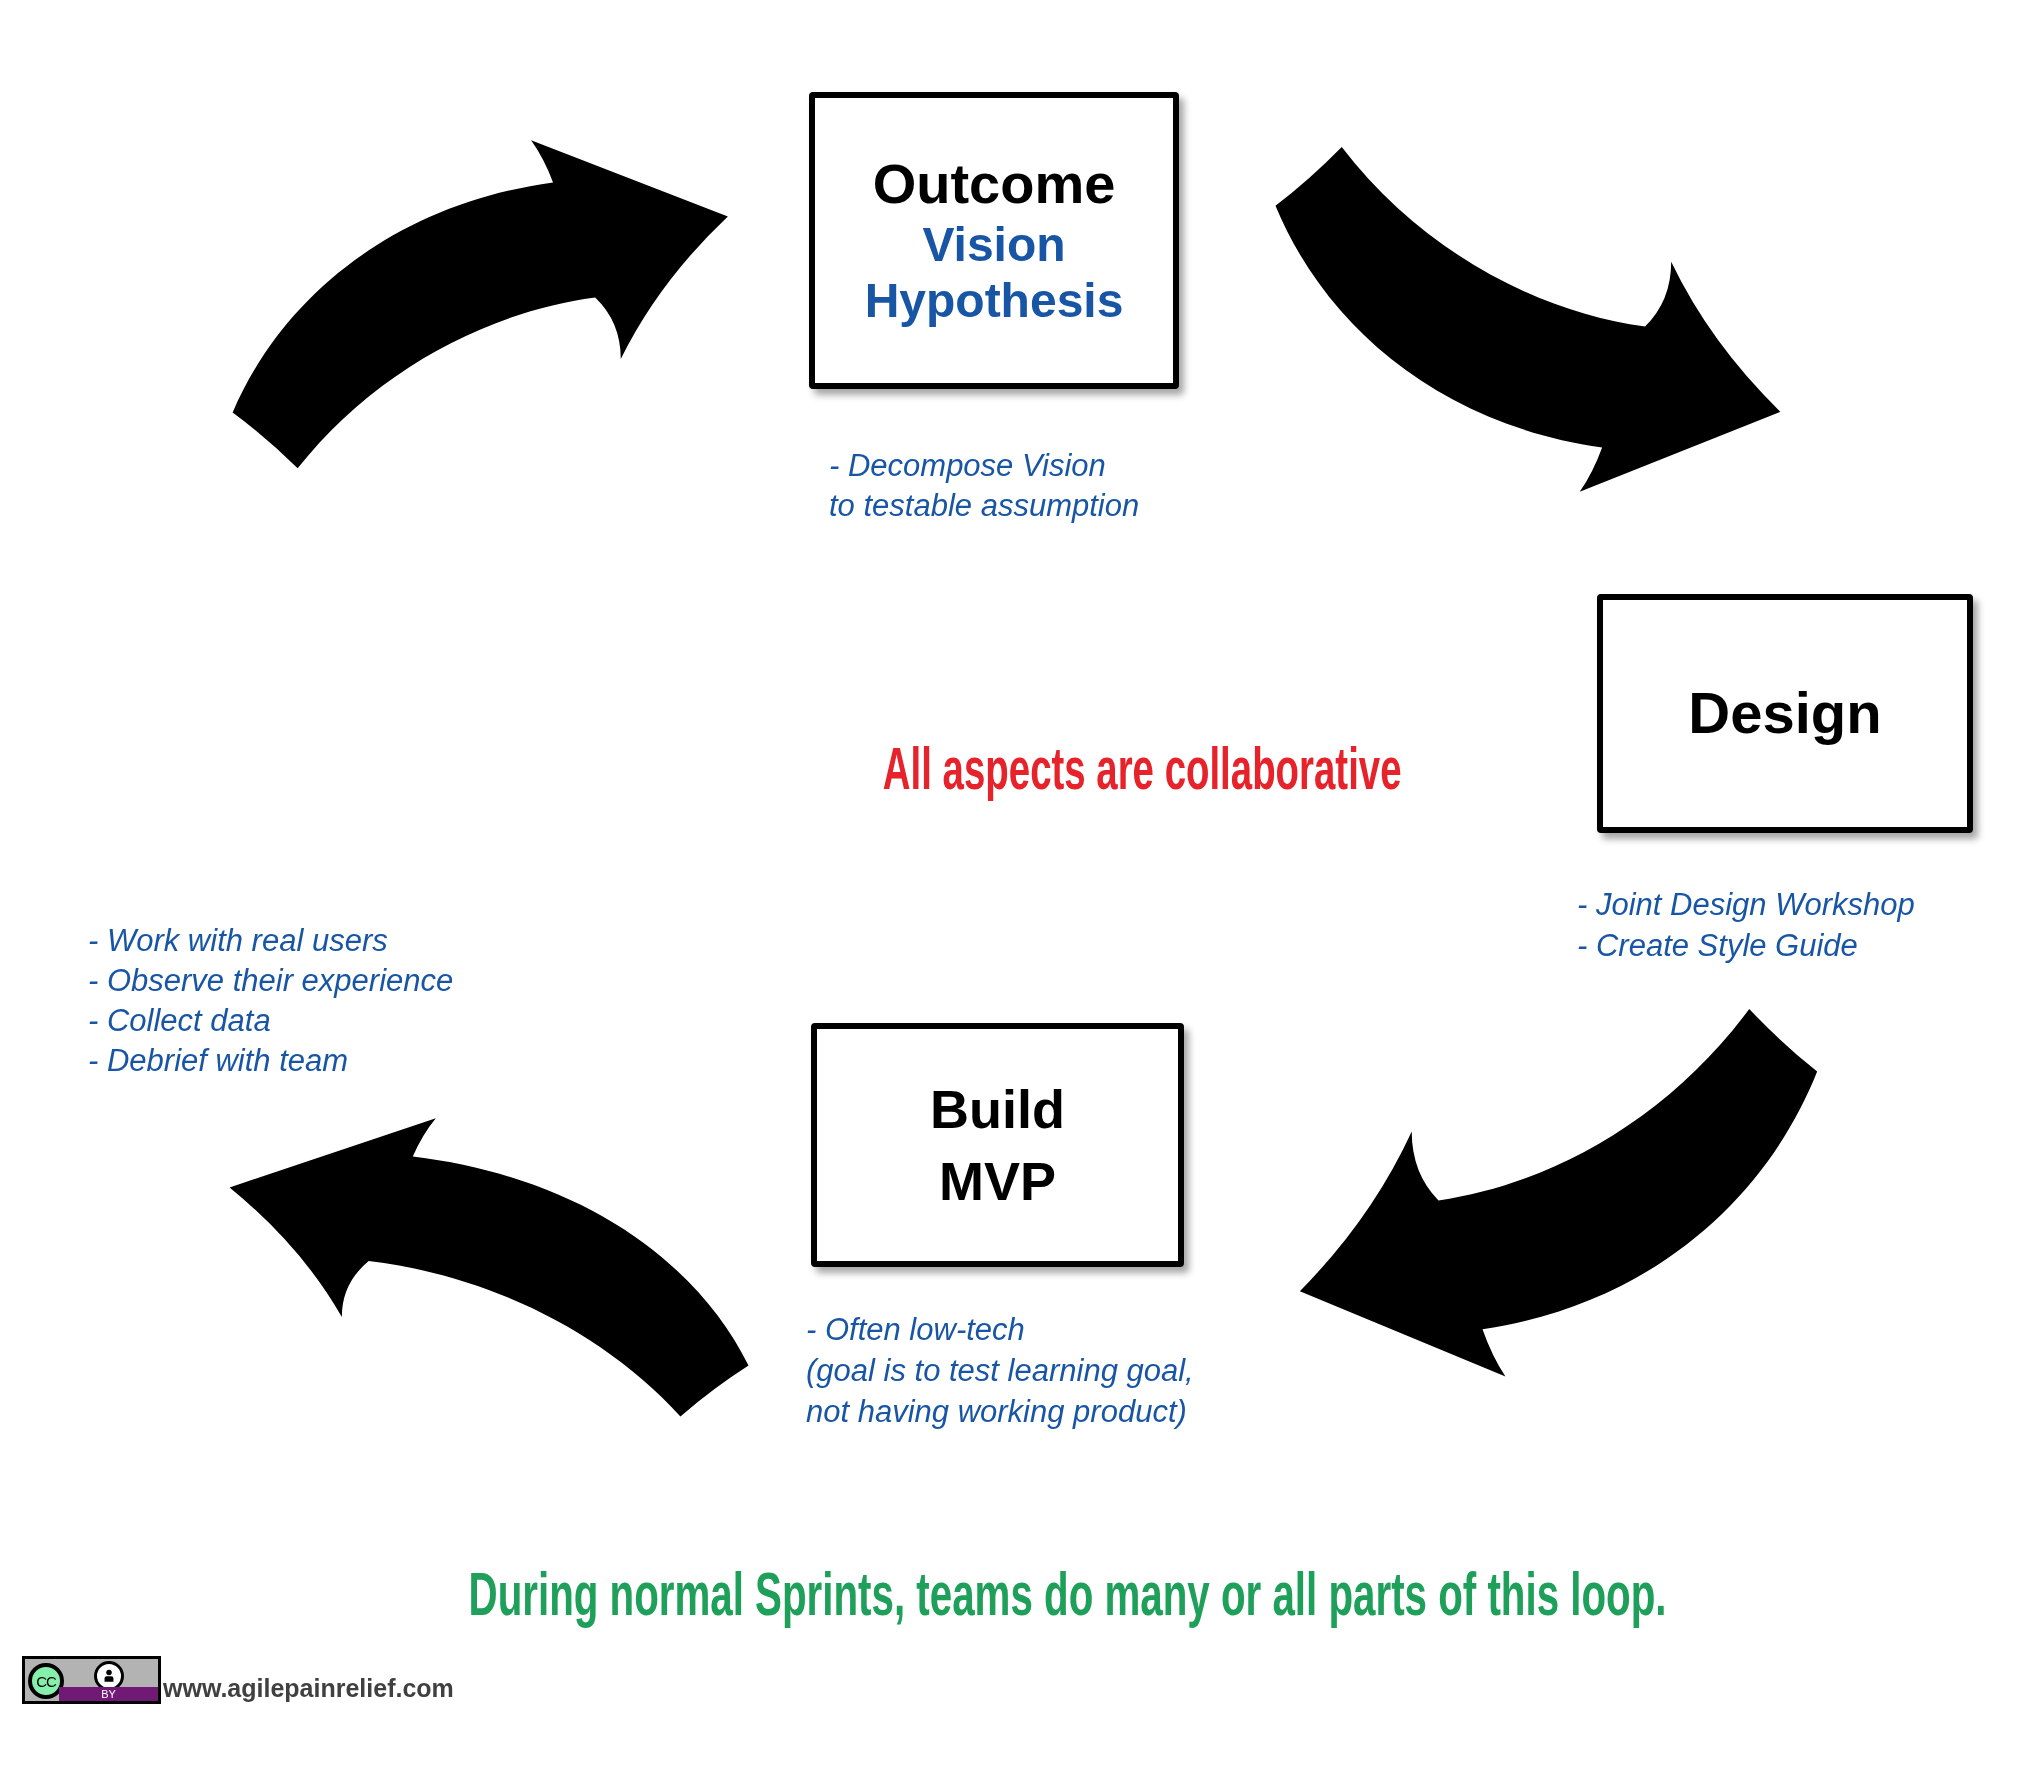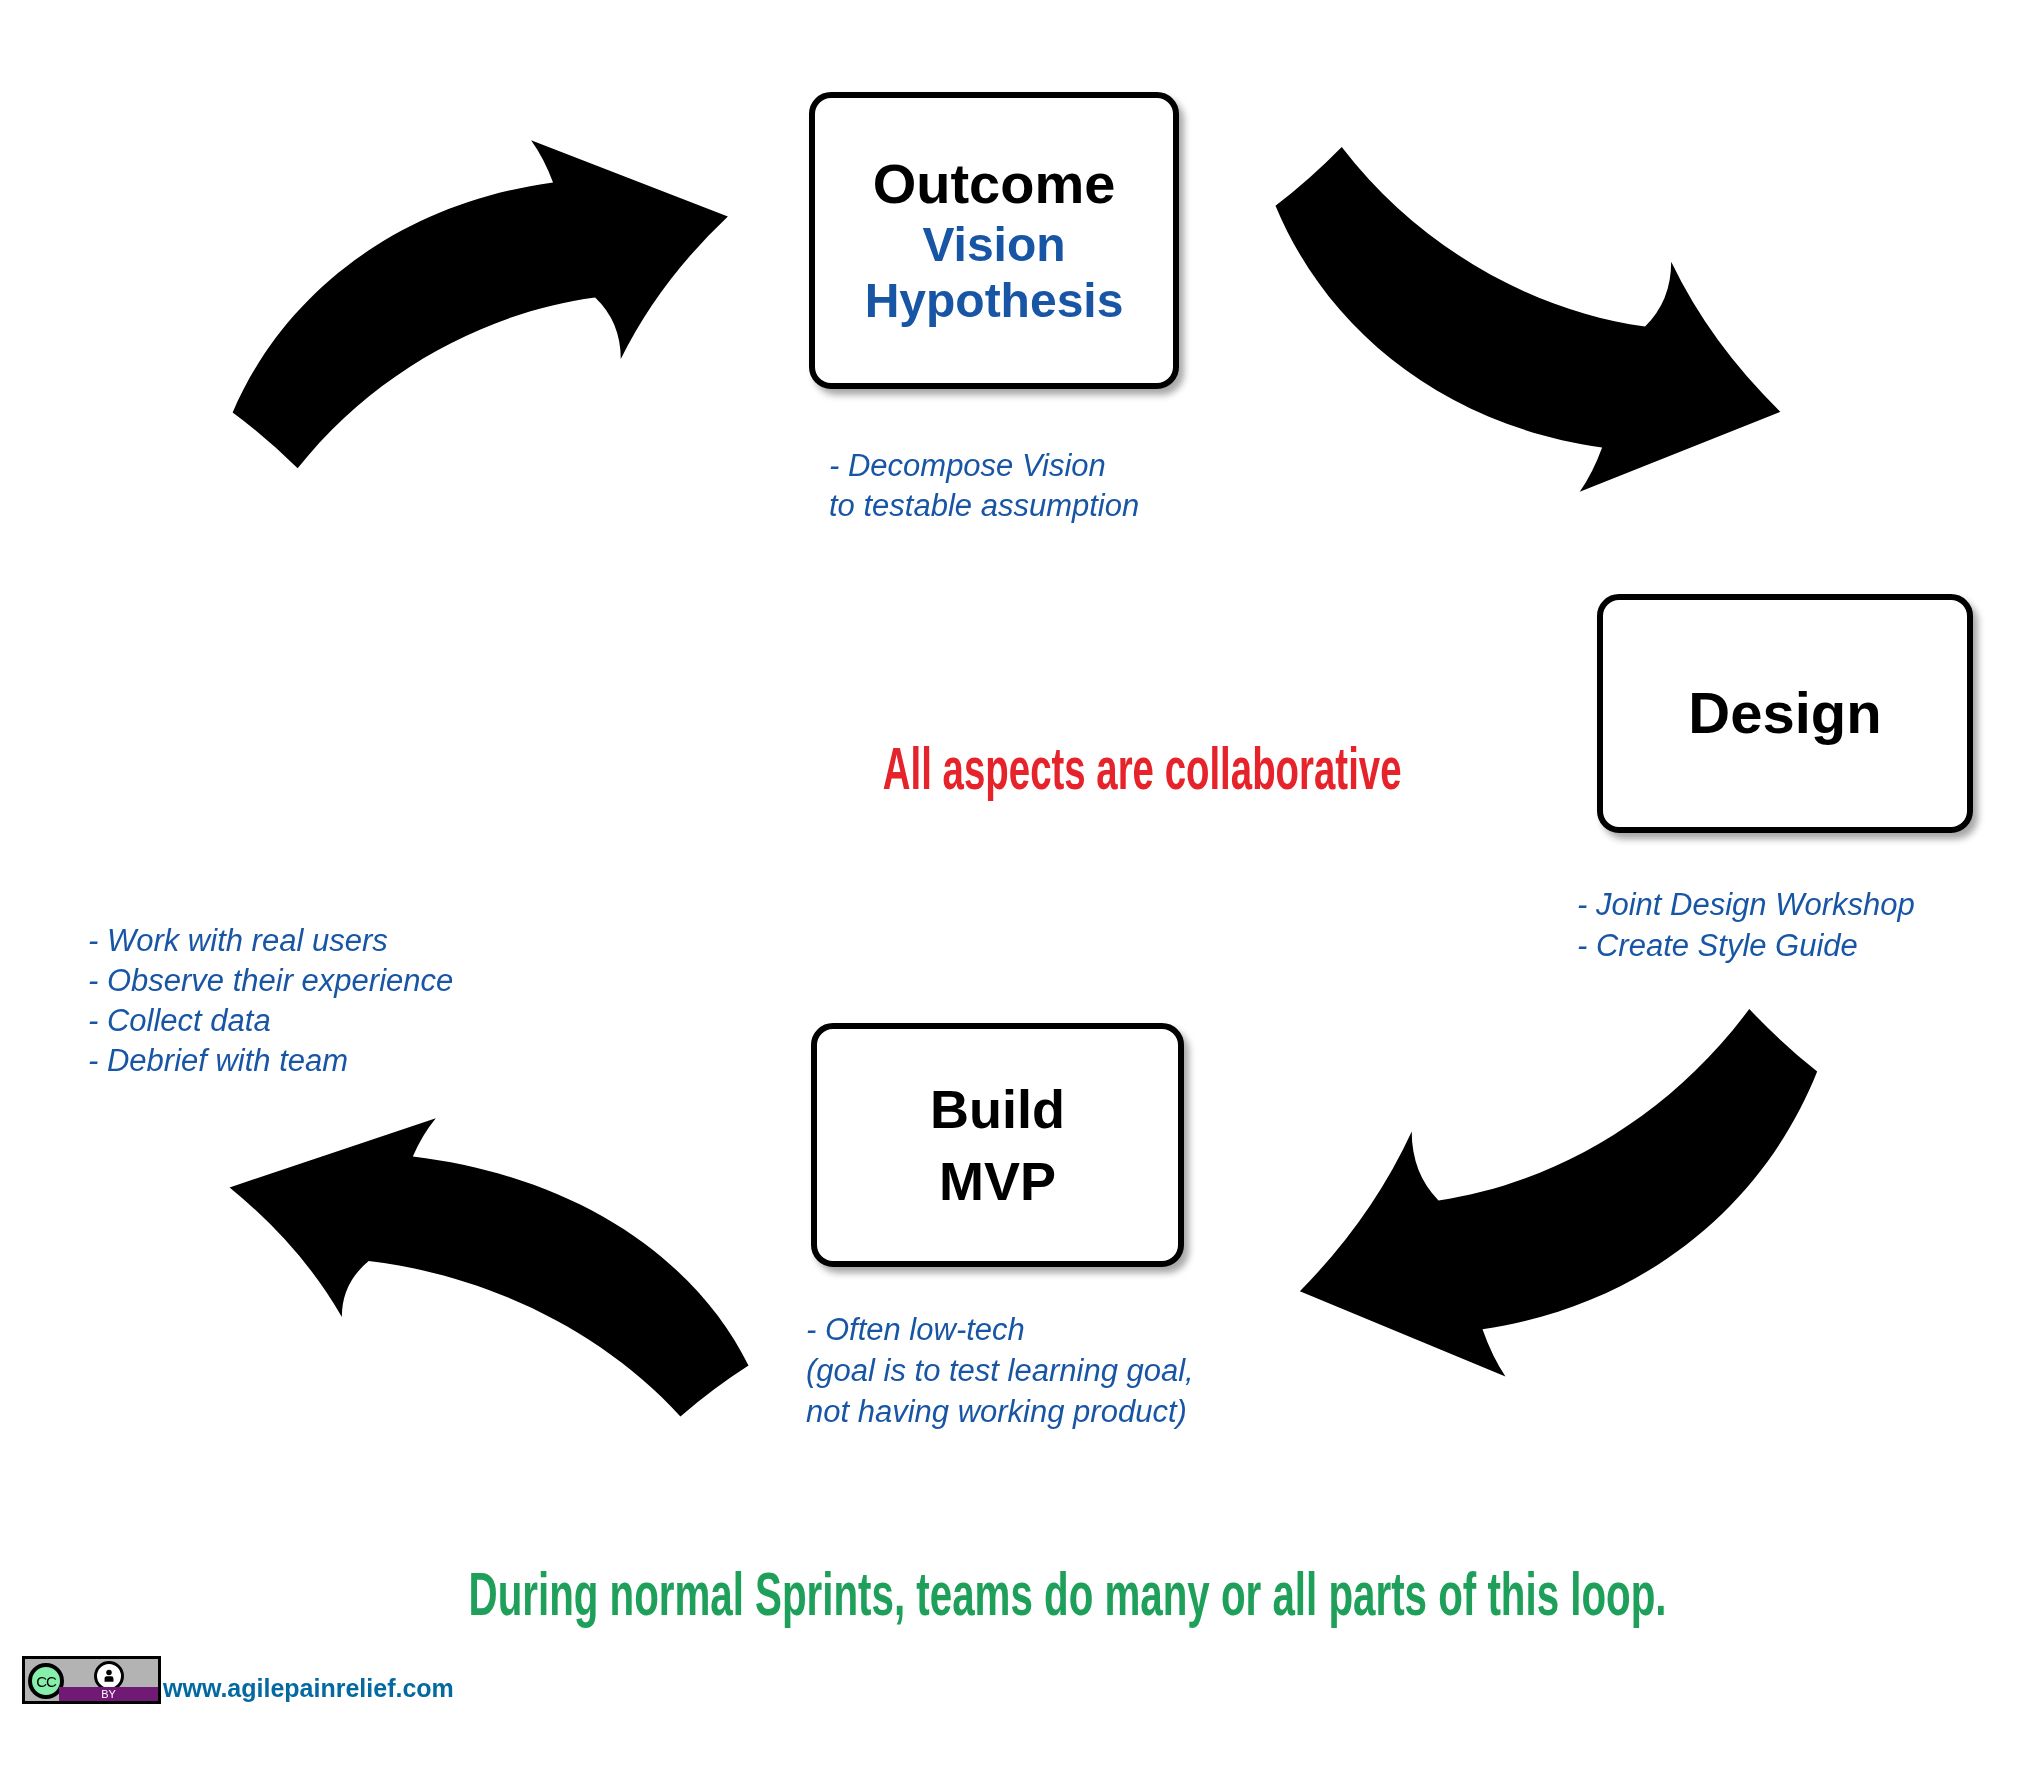--- a/index.html
+++ b/index.html
@@ -4,21 +4,21 @@
 <style>
   html,body{margin:0;padding:0;}
   body{
     width:2044px;height:1791px;position:relative;background:#ffffff;
     font-family:"Liberation Sans", sans-serif;overflow:hidden;
   }
   .canvas{position:absolute;inset:0;}
   .arrows{position:absolute;left:0;top:0;width:2044px;height:1791px;}
   .arrows use{fill:#000;}
   .node{
-    position:absolute;background:#fff;border:6px solid #000;border-radius:22px;
+    position:absolute;background:#fff;border:6px solid #000;border-radius:4px;
     box-shadow:5px 6px 7px rgba(0,0,0,0.35);box-sizing:border-box;
     display:flex;flex-direction:column;align-items:center;justify-content:center;
     text-align:center;
   }
   .node-outcome{left:809px;top:92px;width:370px;height:297px;}
   .node-design{left:1589px;top:594px;width:376px;height:239px;margin-left:8px;}
   .node-run{left:82px;top:596px;width:380px;height:265px;}
   .node-build{left:811px;top:1023px;width:373px;height:244px;}
   .title{font-weight:bold;color:#000;line-height:1.15;white-space:nowrap;}
   .t56{font-size:56px;}
@@ -55,21 +55,21 @@
   .person-circle{
     position:absolute;left:69px;top:2px;width:24px;height:24px;border:3px solid #000;
     border-radius:50%;background:#fff;display:flex;align-items:center;justify-content:center;
   }
   .by-bar{
     position:absolute;left:34px;right:0;bottom:0;height:14px;background:#701a75;
     display:flex;align-items:center;justify-content:center;
     color:#fff;font-size:11px;font-weight:normal;line-height:14px;
   }
   .license-url{
-    position:absolute;left:163px;top:1674px;font-size:25px;font-weight:bold;color:#0369a1;
+    position:absolute;left:163px;top:1674px;font-size:25px;font-weight:bold;color:#404040;
     white-space:nowrap;
   }
 </style>
 </head>
 <body>
 
 <div class="canvas">
 
   <svg class="arrows" viewBox="0 0 2054 1800" xmlns="http://www.w3.org/2000/svg">
     <defs>

